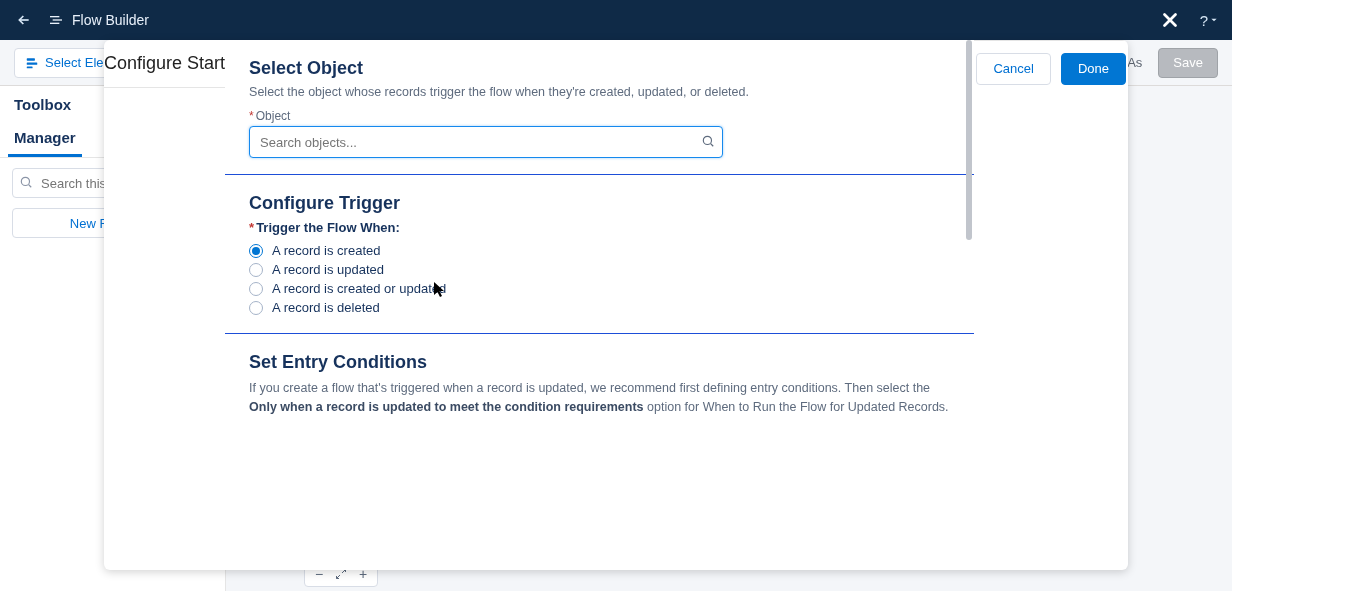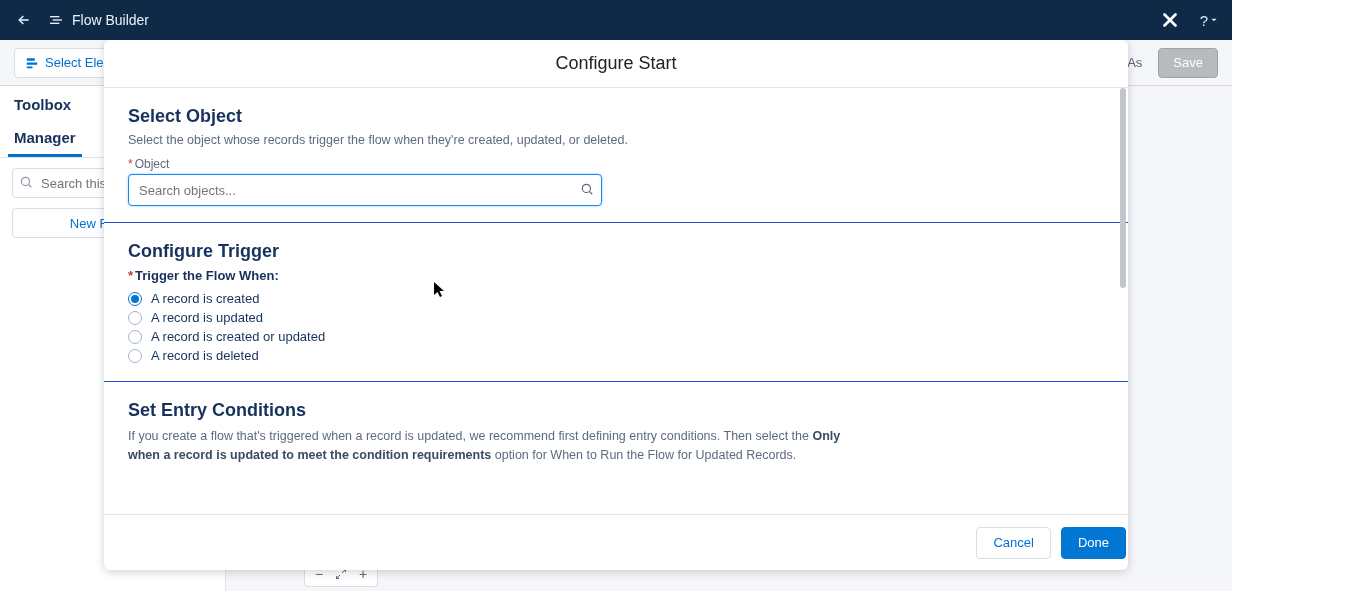--- a/index.html
+++ b/index.html
@@ -224,21 +224,21 @@
     .modal {
       position: absolute;
       top: 40px;
       left: 104px;
       width: 1024px;
       height: 530px;
       background: #fff;
       border-radius: 6px;
       box-shadow: 0 2px 10px rgba(0,0,0,0.18);
       display: flex;
-      flex-direction: column;
+      flex-direction: row;
       overflow: hidden;
       z-index: 60;
     }
     .modal-header {
       height: 48px;
       display: flex;
       align-items: center;
       justify-content: center;
       border-bottom: 1px solid #e5e5e5;
       font-size: 18px;

